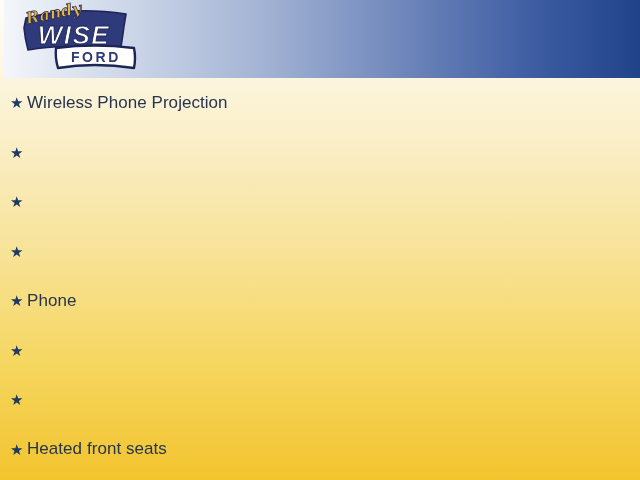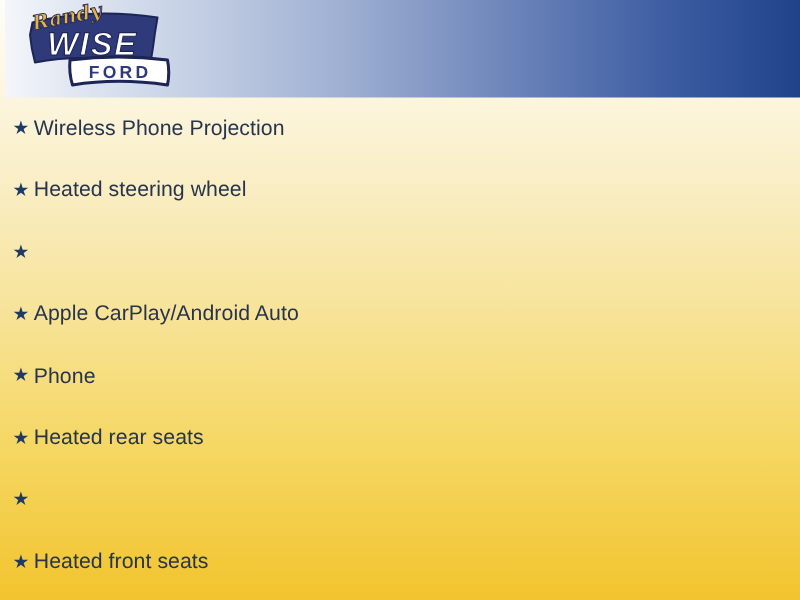--- a/index.html
+++ b/index.html
@@ -131,40 +131,37 @@
 
   <ul id="features">
 
     <li class="feature-row">
       <span class="bullet-star">★</span>
       <span class="feature-text">Wireless Phone Projection</span>
     </li>
 
     <li class="feature-row">
       <span class="bullet-star">★</span>
-      <span class="feature-text">Heated steering wheel</span>
     </li>
 
     <li class="feature-row">
       <span class="bullet-star">★</span>
     </li>
 
     <li class="feature-row">
       <span class="bullet-star">★</span>
-      <span class="feature-text">Apple CarPlay/Android Auto</span>
     </li>
 
     <li class="feature-row">
       <span class="bullet-star">★</span>
       <span class="feature-text">Phone</span>
     </li>
 
     <li class="feature-row">
       <span class="bullet-star">★</span>
-      <span class="feature-text">Heated rear seats</span>
     </li>
 
     <li class="feature-row">
       <span class="bullet-star">★</span>
     </li>
 
     <li class="feature-row">
       <span class="bullet-star">★</span>
       <span class="feature-text">Heated front seats</span>
     </li>

